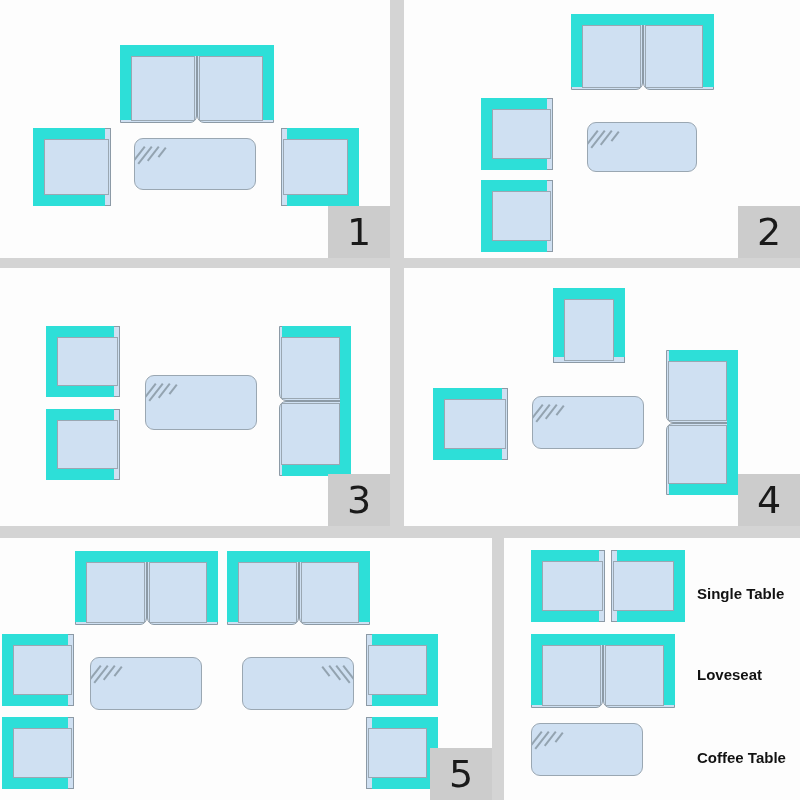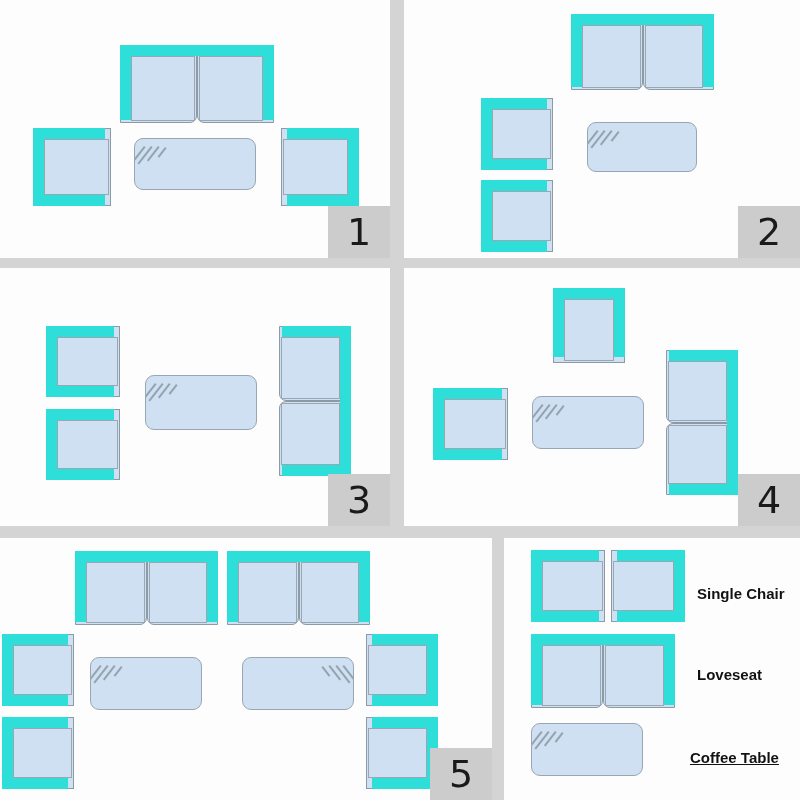--- a/index.html
+++ b/index.html
@@ -364,34 +364,34 @@
         <div class="pad"></div>
       </div>
       <div class="chair right" style="left: 107px; top: 12px; width: 74px; height: 72px;">
         <div class="body"></div>
         <div class="band b-left"></div>
         <div class="band b-right"></div>
         <div class="band b-top"></div>
         <div class="band b-bot"></div>
         <div class="pad"></div>
       </div>
-      <div class="legend-label" style="left: 193px; top: 47px;">Single Chair</div>
+      <div class="legend-label" style="left: 193px; top: 47px;">Single Table</div>
       <div class="loveseat" style="left: 27px; top: 96px; width: 144px; height: 74px;">
         <div class="cushion c1"></div>
         <div class="cushion c2"></div>
         <div class="band lv-top"></div>
         <div class="band lv-l"></div>
         <div class="band lv-r"></div>
         <div class="lv-pad p1"></div>
         <div class="lv-pad p2"></div>
       </div>
       <div class="legend-label" style="left: 193px; top: 128px;">Loveseat</div>
       <div class="table hl" style="left: 27px; top: 185px; width: 112px; height: 53px;">
         <div class="glint">
           <span></span>
           <span></span>
           <span></span>
           <span></span>
         </div>
       </div>
-      <div class="legend-label" style="left: 186px; top: 211px; text-decoration: underline;">Coffee Table</div>
+      <div class="legend-label" style="left: 193px; top: 211px;">Coffee Table</div>
     </div>
   </div>
 
 </body></html>

